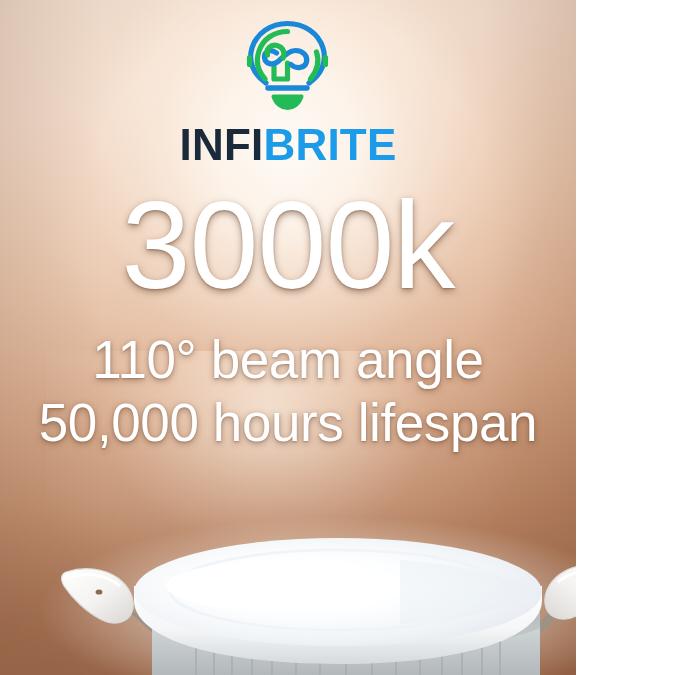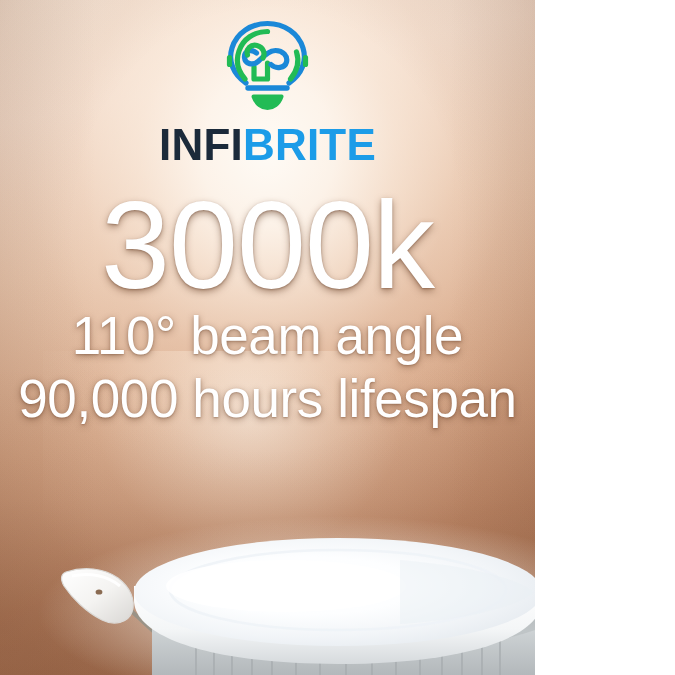--- a/index.html
+++ b/index.html
@@ -2,21 +2,21 @@
 <html><head>
 <meta charset="utf-8">
 <style>
   html, body {
     margin: 0;
     padding: 0;
     background: #ffffff;
   }
   #stage {
     position: relative;
-    width: 535px;
+    width: 576px;
     height: 675px;
     overflow: hidden;
     font-family: "Liberation Sans", sans-serif;
     -webkit-font-smoothing: antialiased;
   }
 
   
   .bg-base {
     position: absolute;
     inset: 0;
@@ -111,20 +111,21 @@
       0 1px 2px rgba(96,56,32,0.38);
   }
   .subline {
     font-size: 53px;
     font-weight: 300;
     line-height: 1.16;
     letter-spacing: -0.4px;
     text-shadow:
       0 2px 6px rgba(96,56,32,0.50),
       0 1px 2px rgba(96,56,32,0.34);
+    margin-top: 24px;
   }
   .subline.second { margin-top: 1px; }
 
   
   .product { position: absolute; left: 0; top: 0; width: 675px; height: 675px; }
 </style>
 </head>
 <body>
 
 <div id="stage">
@@ -158,21 +159,21 @@
         <path d="M28 71 L67 71" stroke="#1a88d8" stroke-width="5.4"></path>
         <path d="M33.5 79.5 C36 87 42 91 47.5 91 C53 91 59 87 61.5 79.5 Z" fill="#22bb55" stroke="#22bb55" stroke-width="4"></path>
       </g>
     </svg>
     <div class="wordmark"><span class="wm-infi">INFI</span><span class="wm-brite">BRITE</span></div>
   </div>
 
   <div class="copy">
     <div class="headline">3000k</div>
     <div class="subline">110° beam angle</div>
-    <div class="subline second">90,000 hours lifespan</div>
+    <div class="subline second">50,000 hours lifespan</div>
   </div>
 
   <svg class="product" viewBox="0 0 675 675">
     <defs>
       <radialGradient id="gFace" cx="42%" cy="44%" r="64%">
         <stop offset="0%" stop-color="#ffffff"></stop>
         <stop offset="42%" stop-color="#fdfeff"></stop>
         <stop offset="74%" stop-color="#f2f5f8"></stop>
         <stop offset="100%" stop-color="#e6ebf0"></stop>
       </radialGradient>

